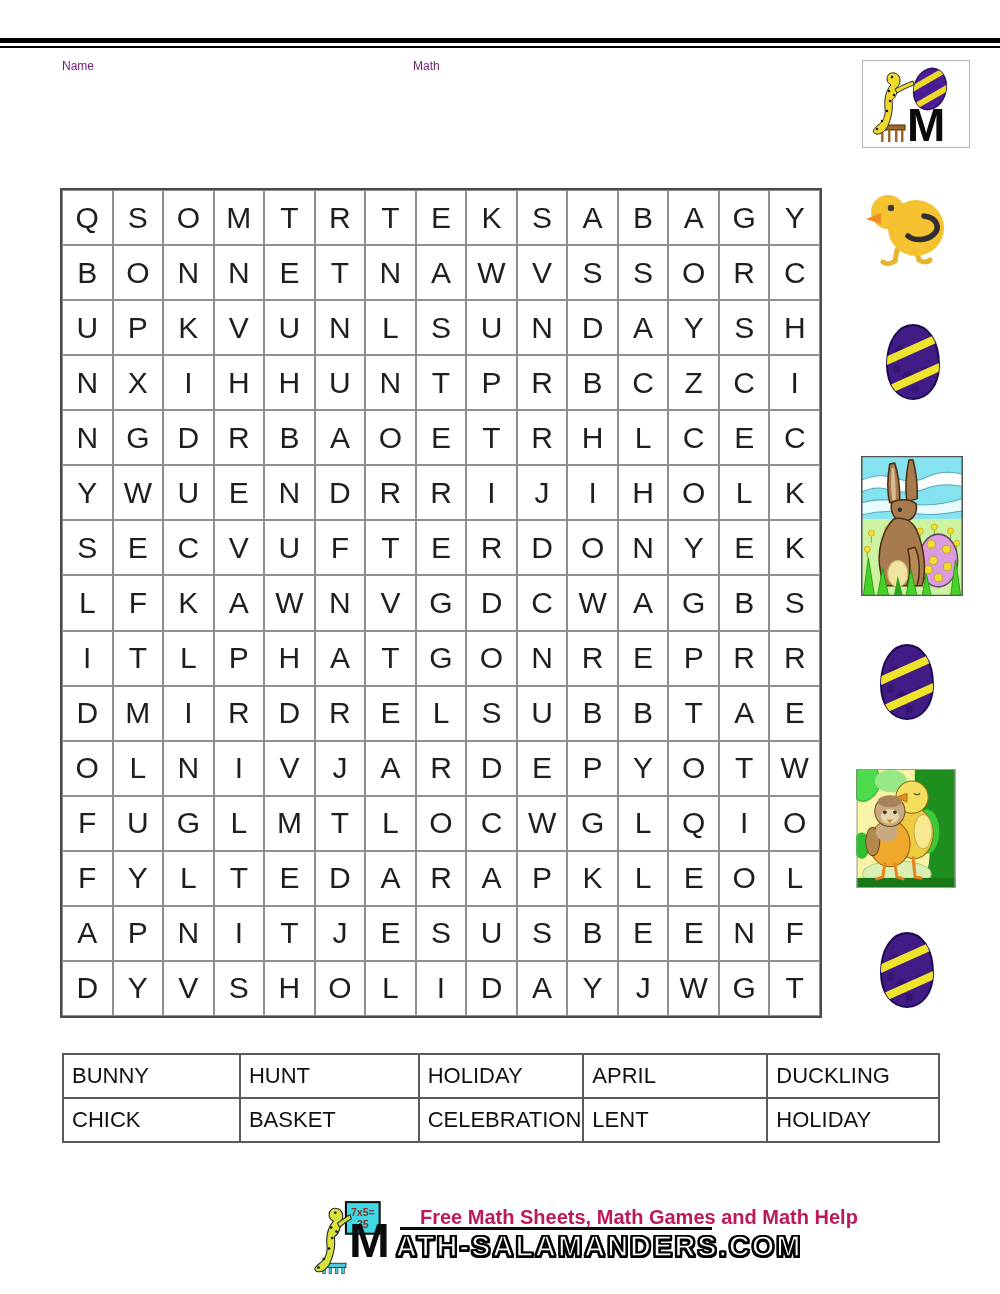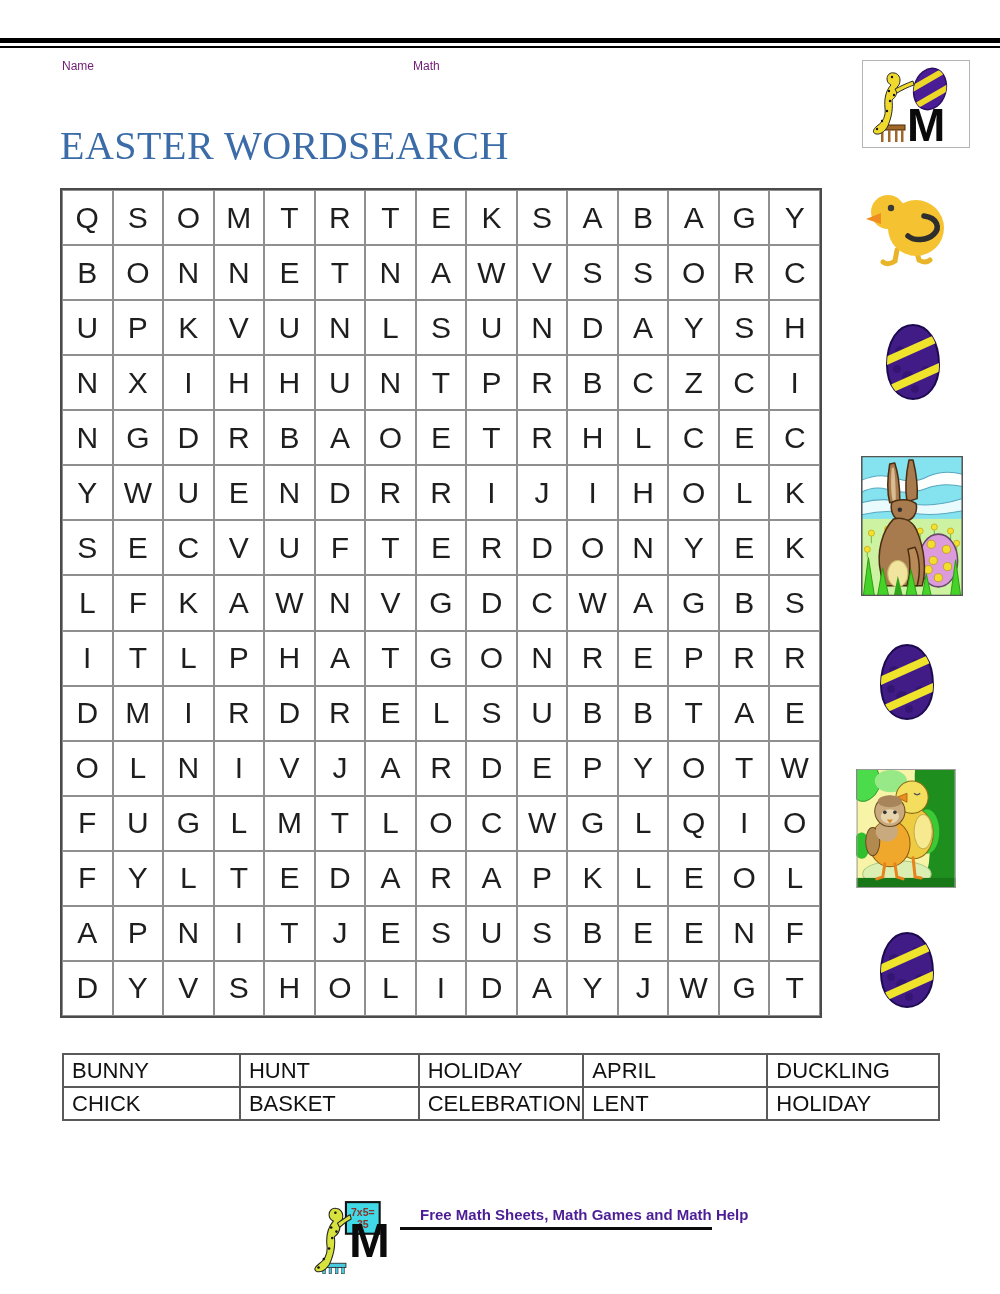--- a/index.html
+++ b/index.html
@@ -24,28 +24,28 @@
     display:grid; grid-template-columns:repeat(15,1fr); grid-template-rows:repeat(15,1fr);
     border:2px solid #4a4a4a; background:#fff; }
   .cell { border:1px solid #8f8f8f; display:flex; align-items:center; justify-content:center;
     font-size:30px; color:#1e1e1e; font-family:"Liberation Sans", sans-serif; }
 
   .illus { position:absolute; }
   .illus svg { display:block; width:100%; height:100%; }
 
   .word-table-wrap { position:absolute; left:62px; top:1053px; width:878px; }
   table.word-table { width:100%; border-collapse:collapse; border:2px solid #3f3f3f; }
-  table.word-table td { border:2px solid #5a5a5a; height:33px; padding:0 0 0 8px;
+  table.word-table td { border:2px solid #5a5a5a; height:44px; padding:0 0 0 8px;
     font-size:22px; color:#111; white-space:nowrap; }
   col.c1{width:20.2%} col.c2{width:20.4%} col.c3{width:18.8%} col.c4{width:21.0%} col.c5{width:19.6%}
 
   .footer-salamander { position:absolute; left:308px; top:1200px; width:78px; height:70px; }
   .big-m { position:absolute; left:349px; top:1216px; font-size:49px; font-weight:bold;
     color:#0b0b0b; line-height:1; letter-spacing:-2px; }
-  .tagline { position:absolute; left:420px; top:1206px; font-size:15px; font-weight:bold; color:#4c1d95; }
+  .tagline { position:absolute; left:420px; top:1206px; font-size:20px; font-weight:bold; color:#be185d; }
   .footer-rule { position:absolute; left:400px; top:1227px; width:312px; height:3px; background:#0b0b0b; }
   .site-name { position:absolute; left:396px; top:1230px; font-size:29px; font-weight:bold;
     letter-spacing:2px; color:#ffffff; -webkit-text-stroke:1.7px #000;
     text-shadow:-1.5px -1.5px 0 #000, 1.5px -1.5px 0 #000, -1.5px 1.5px 0 #000, 1.5px 1.5px 0 #000,
                 -1.5px 0 0 #000, 1.5px 0 0 #000, 0 -1.5px 0 #000, 0 1.5px 0 #000; }
 </style>
 </head>
 <body>
 
 <div class="page">
@@ -80,21 +80,20 @@
           <circle cx="26" cy="30" r="1.2"></circle>
           <circle cx="27" cy="40" r="1.2"></circle>
         <circle cx="24" cy="50" r="1.2"></circle>
           <circle cx="19" cy="60" r="1.2"></circle>
           <circle cx="14" cy="68" r="1.2"></circle>
         <circle cx="31" cy="34" r="1.2"></circle>
       </g>
     </svg>
   </div>
 
-  <h1 class="page-title">EASTER WORDSEARCH</h1>
 
   <div class="grid">
       <div class="cell">Q</div>
       <div class="cell">S</div>
       <div class="cell">O</div>
       <div class="cell">M</div>
       <div class="cell">T</div>
       <div class="cell">R</div>
       <div class="cell">T</div>
       <div class="cell">E</div>
@@ -538,14 +537,15 @@
         <circle cx="20" cy="46" r="1.2"></circle>
           <circle cx="15" cy="56" r="1.2"></circle>
           <circle cx="10" cy="64" r="1.2"></circle>
         <circle cx="27" cy="30" r="1.2"></circle>
       </g>
     </svg>
   </div>
   <div class="big-m">M</div>
   <div class="tagline">Free Math Sheets, Math Games and Math Help</div>
   <div class="footer-rule"></div>
+  <div class="site-name">ATH-SALAMANDERS.COM</div>
 
 </div>
 
 </body></html>

